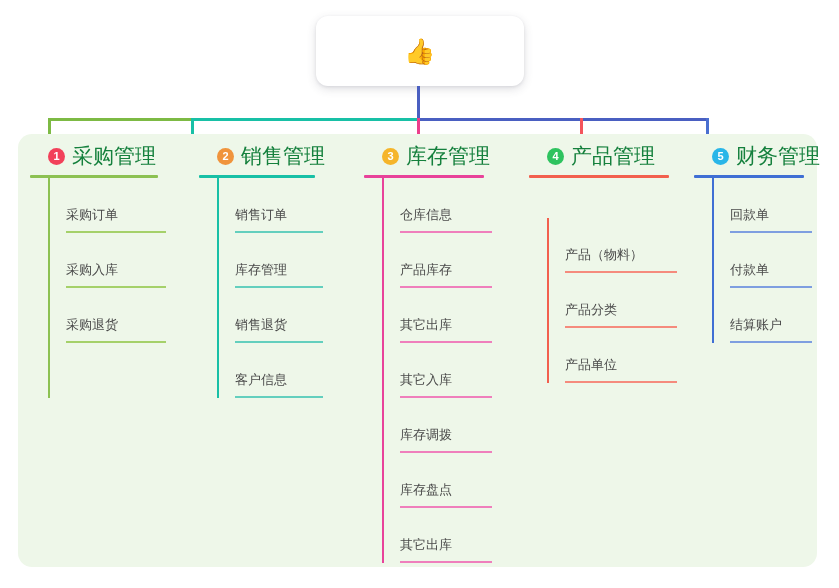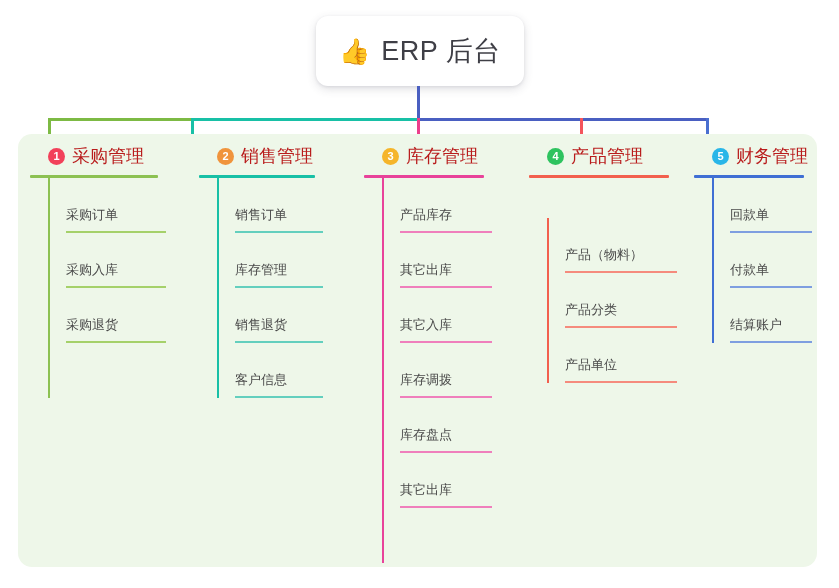--- a/index.html
+++ b/index.html
@@ -78,22 +78,22 @@
     height: 17px;
     border-radius: 50%;
     color: #ffffff;
     font-size: 11px;
     line-height: 17px;
     text-align: center;
     font-weight: bold;
     flex: none;
   }
   .col-title {
-    font-size: 18px;
-    color: #b91c1c;
+    font-size: 21px;
+    color: #15803d;
     font-weight: 500;
   }
   .head-rule {
     height: 3px;
     margin-top: 6px;
     border-radius: 1px;
   }
 
   
   .leaves {
@@ -126,21 +126,20 @@
     left: 0;
     bottom: 0;
     height: 2px;
   }
 </style>
 </head>
 <body>
 
 <div id="root-node">
   <span class="thumb">👍</span>
-  <span class="root-title">ERP 后台</span>
 </div>
 
 <div id="connectors">
     <div class="conn" style="left: 417px; top: 86px; width: 3px; height: 34px; background: rgb(74, 95, 193);"></div>
     <div class="conn" style="left: 48px; top: 118px; width: 144px; height: 3px; background: rgb(125, 186, 68);"></div>
     <div class="conn" style="left: 192px; top: 118px; width: 228px; height: 3px; background: rgb(24, 192, 166);"></div>
     <div class="conn" style="left: 420px; top: 118px; width: 289px; height: 3px; background: rgb(74, 95, 193);"></div>
     <div class="conn" style="left: 48px; top: 118px; width: 3px; height: 23px; background: rgb(125, 186, 68);"></div>
     <div class="conn" style="left: 191px; top: 118px; width: 3px; height: 23px; background: rgb(24, 192, 166);"></div>
     <div class="conn" style="left: 417px; top: 118px; width: 3px; height: 23px; background: rgb(236, 63, 140);"></div>
@@ -201,20 +200,24 @@
     </div>
     <div class="column" style="left: 364px;">
       <div class="col-head">
         <span class="badge" style="background: rgb(245, 181, 42);">3</span>
         <span class="col-title">库存管理</span>
       </div>
       <div class="head-rule" style="background: rgb(232, 67, 154); width: 120px;"></div>
       <div class="leaves" style="height: 385px;">
         <div class="spine" style="background: rgb(232, 67, 154); height: 385px;"></div>
         <div class="leaf">
+          <span class="leaf-label">仓库信息</span>
+          <div class="leaf-rule" style="background: rgb(239, 127, 188); left: 18px; width: 92px;"></div>
+        </div>
+        <div class="leaf">
           <span class="leaf-label">产品库存</span>
           <div class="leaf-rule" style="background: rgb(239, 127, 188); left: 18px; width: 92px;"></div>
         </div>
         <div class="leaf">
           <span class="leaf-label">其它出库</span>
           <div class="leaf-rule" style="background: rgb(239, 127, 188); left: 18px; width: 92px;"></div>
         </div>
         <div class="leaf">
           <span class="leaf-label">其它入库</span>
           <div class="leaf-rule" style="background: rgb(239, 127, 188); left: 18px; width: 92px;"></div>

